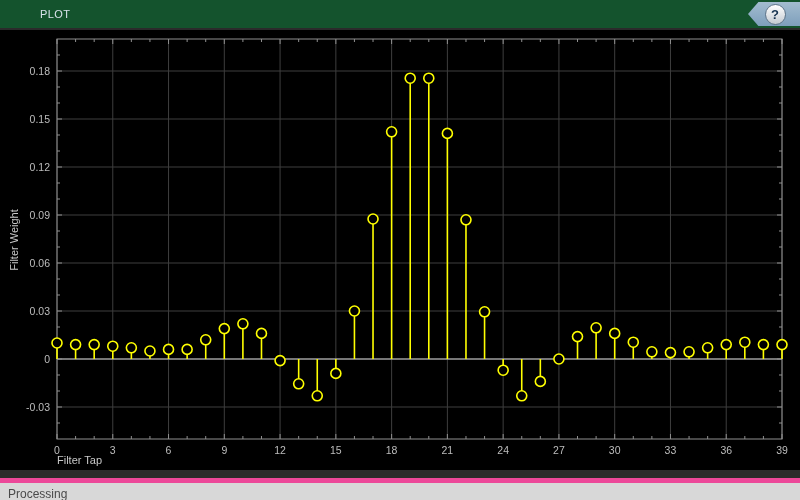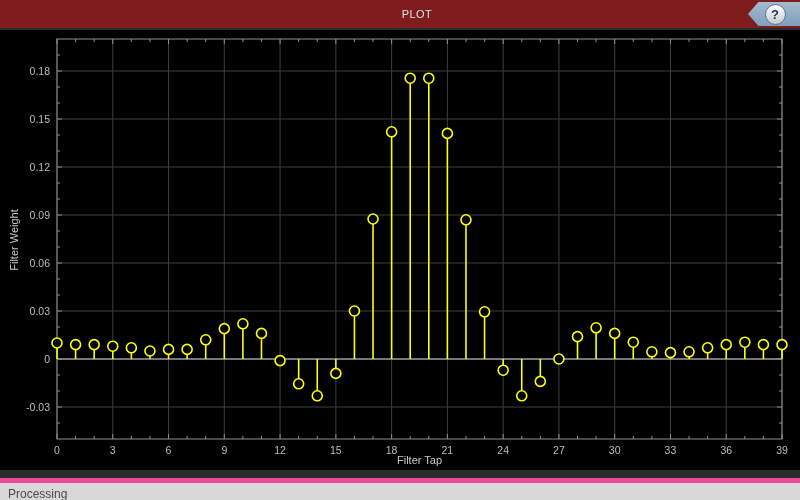--- a/index.html
+++ b/index.html
@@ -4,21 +4,21 @@
 <style>
   html,body{margin:0;padding:0;}
   body{
     width:800px;height:500px;overflow:hidden;position:relative;
     background:#2b2b2b;
     font-family:"Liberation Sans","DejaVu Sans",sans-serif;
   }
   
   .toolbar{
     position:absolute;left:0;top:0;width:800px;height:28px;
-    background:#7f1d1d;display:flex;align-items:center;flex-direction:column;
+    background:#14532d;display:flex;flex-direction:column;
   }
   .tab{
     color:#d9e3ec;font-size:11px;letter-spacing:.45px;
     padding:0 6px;cursor:pointer;line-height:28px;
   }
   .tab-plot{margin-left:34px;}
   .tab-meas{margin-left:34px;}
   .help-banner{
     position:absolute;right:0;top:2px;width:52px;height:24px;
     background:linear-gradient(#a3bccf,#7e9fbc);
@@ -34,21 +34,21 @@
     display:flex;align-items:center;justify-content:center;
     margin-left:2px;
   }
   
   .figure{
     position:absolute;left:0;top:30px;width:800px;height:440px;
     background:#000;
   }
   .axis-xlabel{
     position:absolute;left:57px;width:725px;top:424px;
-    text-align:center;font-size:11px;color:#c8c8c8;
+    font-size:11px;color:#c8c8c8;
   }
   .axis-ylabel{
     position:absolute;left:14px;top:210px;
     transform:translate(-50%,-50%) rotate(-90deg);
     white-space:nowrap;font-size:11px;color:#c8c8c8;
   }
   
   .statusbar{
     position:absolute;left:0;top:478px;width:800px;height:22px;
     background:#d8d8d8;border-top:5px solid #ec4899;

